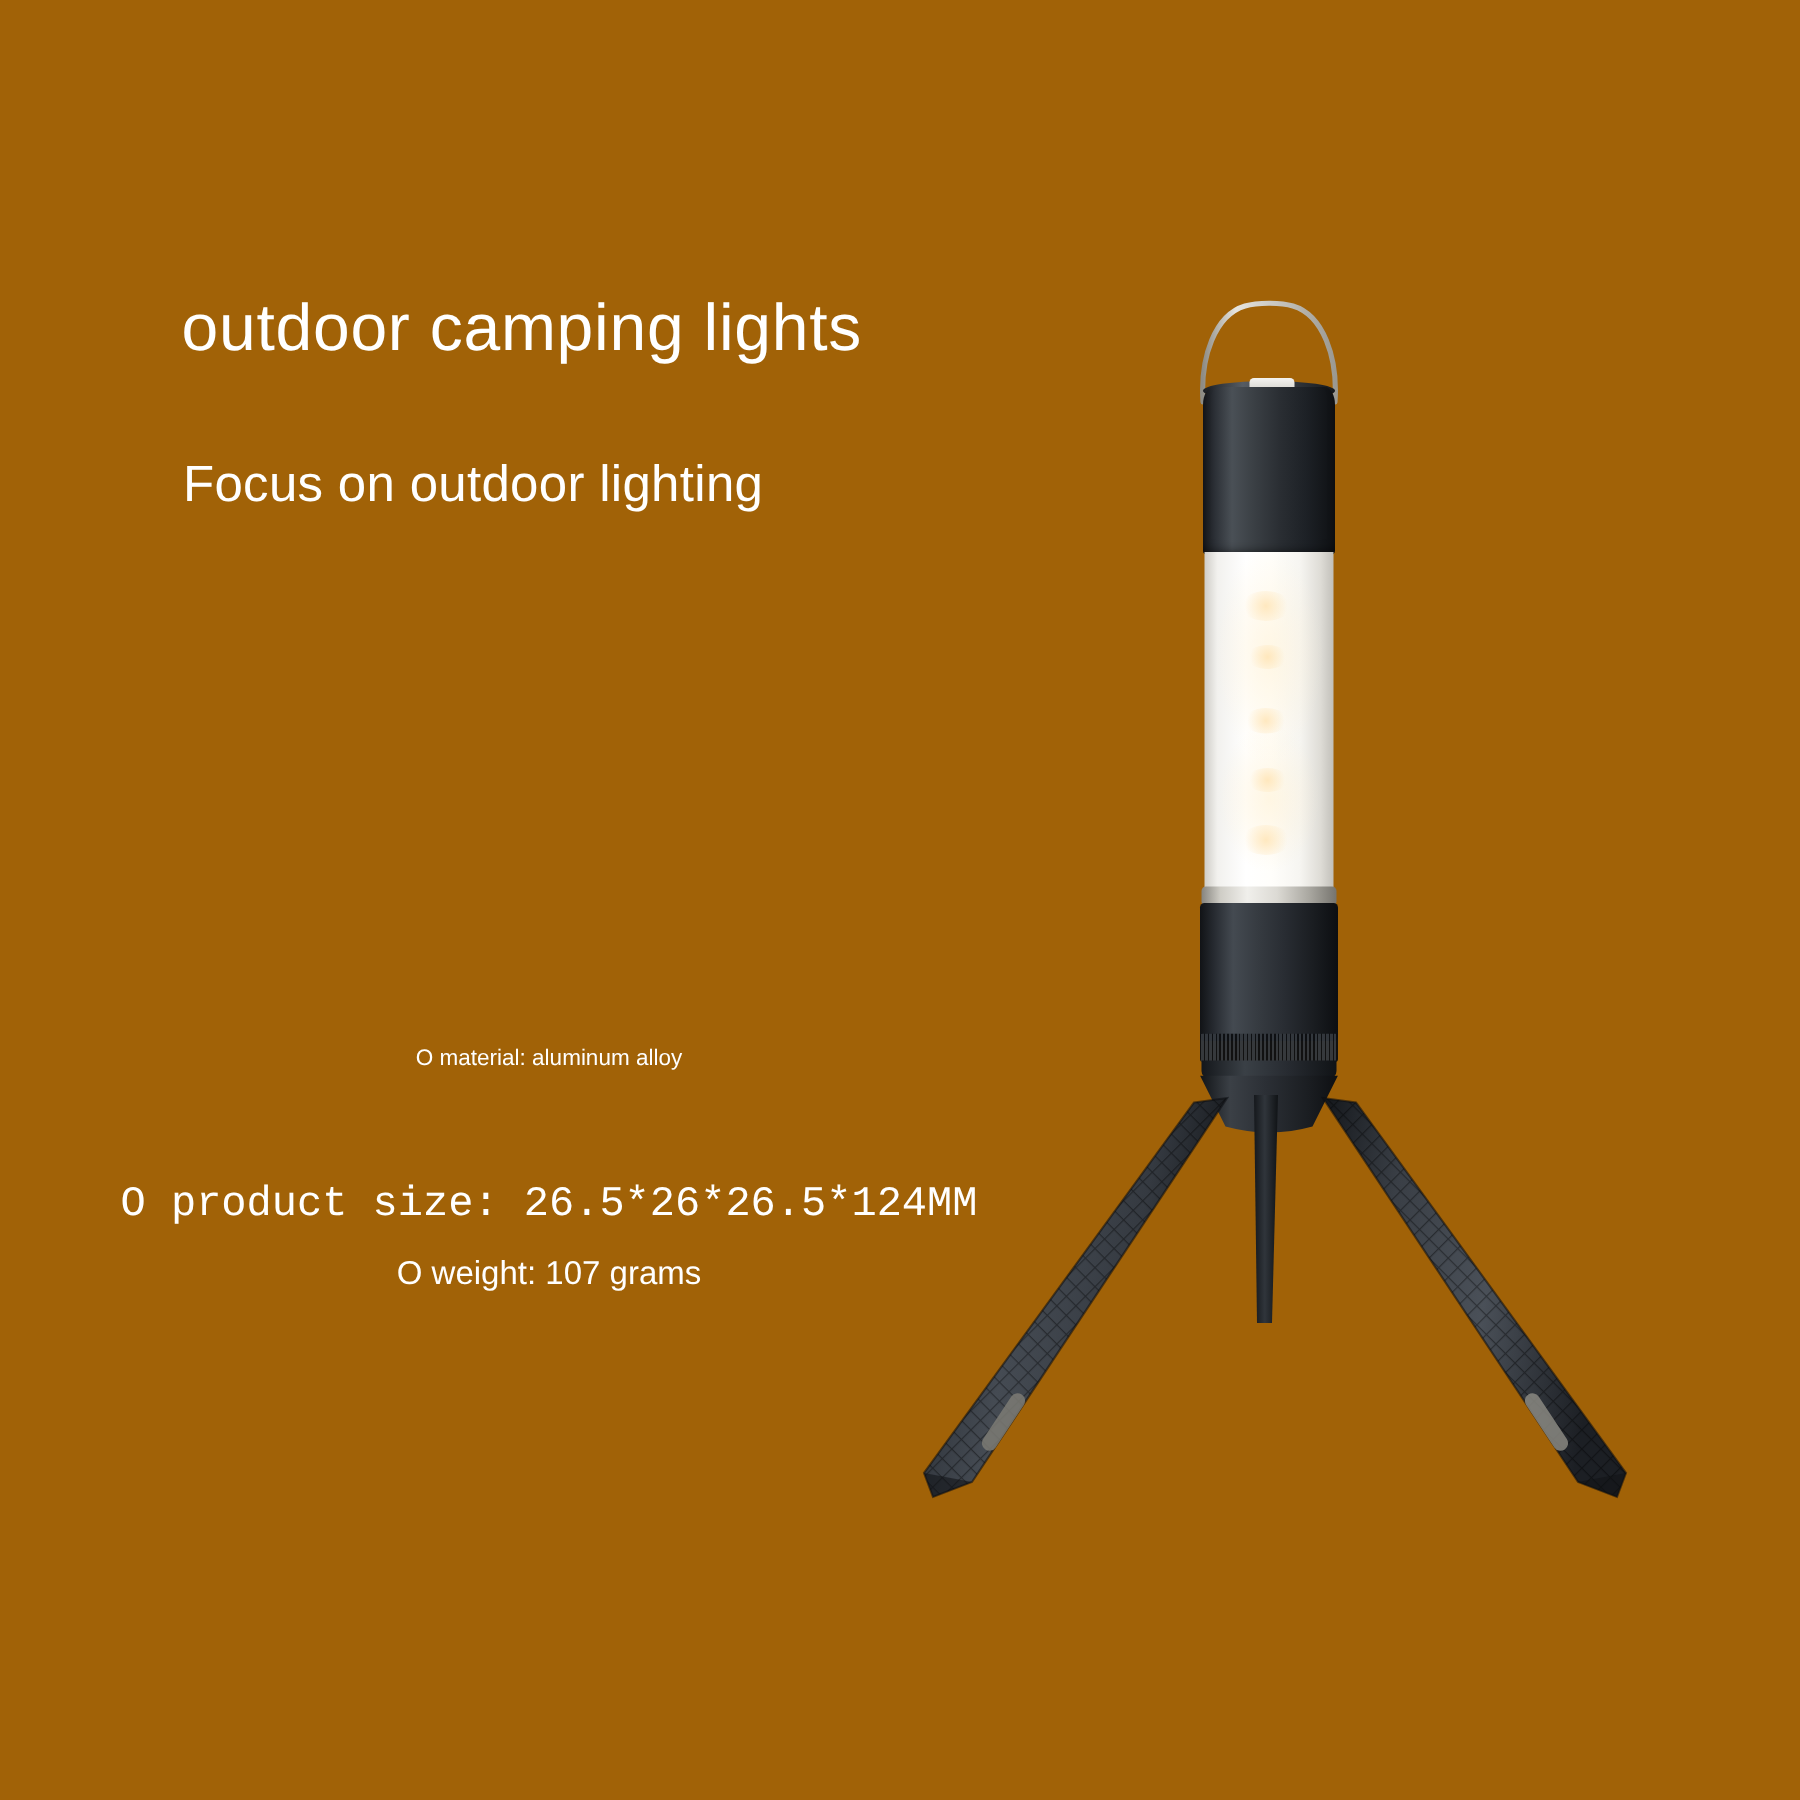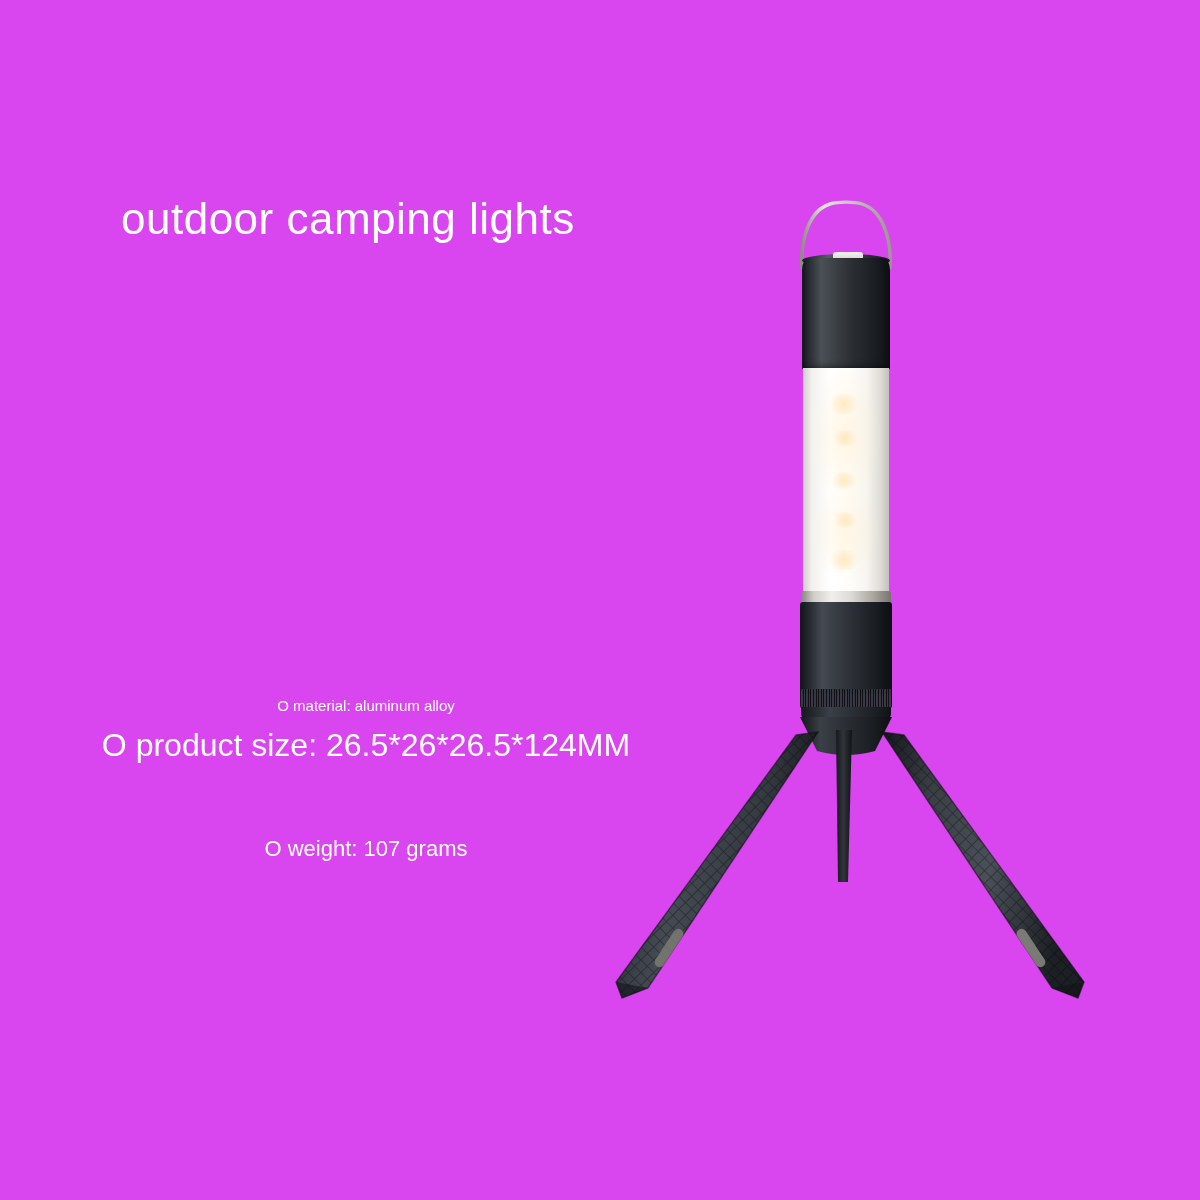--- a/index.html
+++ b/index.html
@@ -52,21 +52,21 @@
   .spec {
     position: absolute;
     color: #ffffff;
     white-space: nowrap;
     text-align: center;
     width: 720px;
     left: 6px;
   }
   #spec-color   { top: 636px; font-size: 29px; }
   #spec-material{ top: 697px; font-size: 15px; }
-  #spec-size    { top: 727px; font-size: 32px; }
+  #spec-size    { top: 788px; font-size: 28px; font-family: Liberation Mono, monospace; }
   #spec-weight  { top: 836px; font-size: 22px; }
   #spec-distance{ top: 863px; font-size: 21px; }
 
   
   #product {
     position: absolute;
     left: 0;
     top: 0;
     width: 1200px;
     height: 1200px;
@@ -215,24 +215,25 @@
     position: absolute;
     left: 590px;
     top: 730px;
     width: 520px;
     height: 290px;
   }
 </style>
 </head>
 <body>
 
-<div id="banner" style="background: #d946ef;">
+<div id="banner" style="background: #a16207;">
 
   <div class="txt" id="headline">outdoor camping lights</div>
 
+  <div class="txt" id="subheadline">Focus on outdoor lighting</div>
 
 
 
   <div class="spec" id="spec-material">O material: aluminum alloy</div>
 
   <div class="spec" id="spec-size">O product size: 26.5*26*26.5*124MM</div>
 
   <div class="spec" id="spec-weight">O weight: 107 grams</div>
 
 

